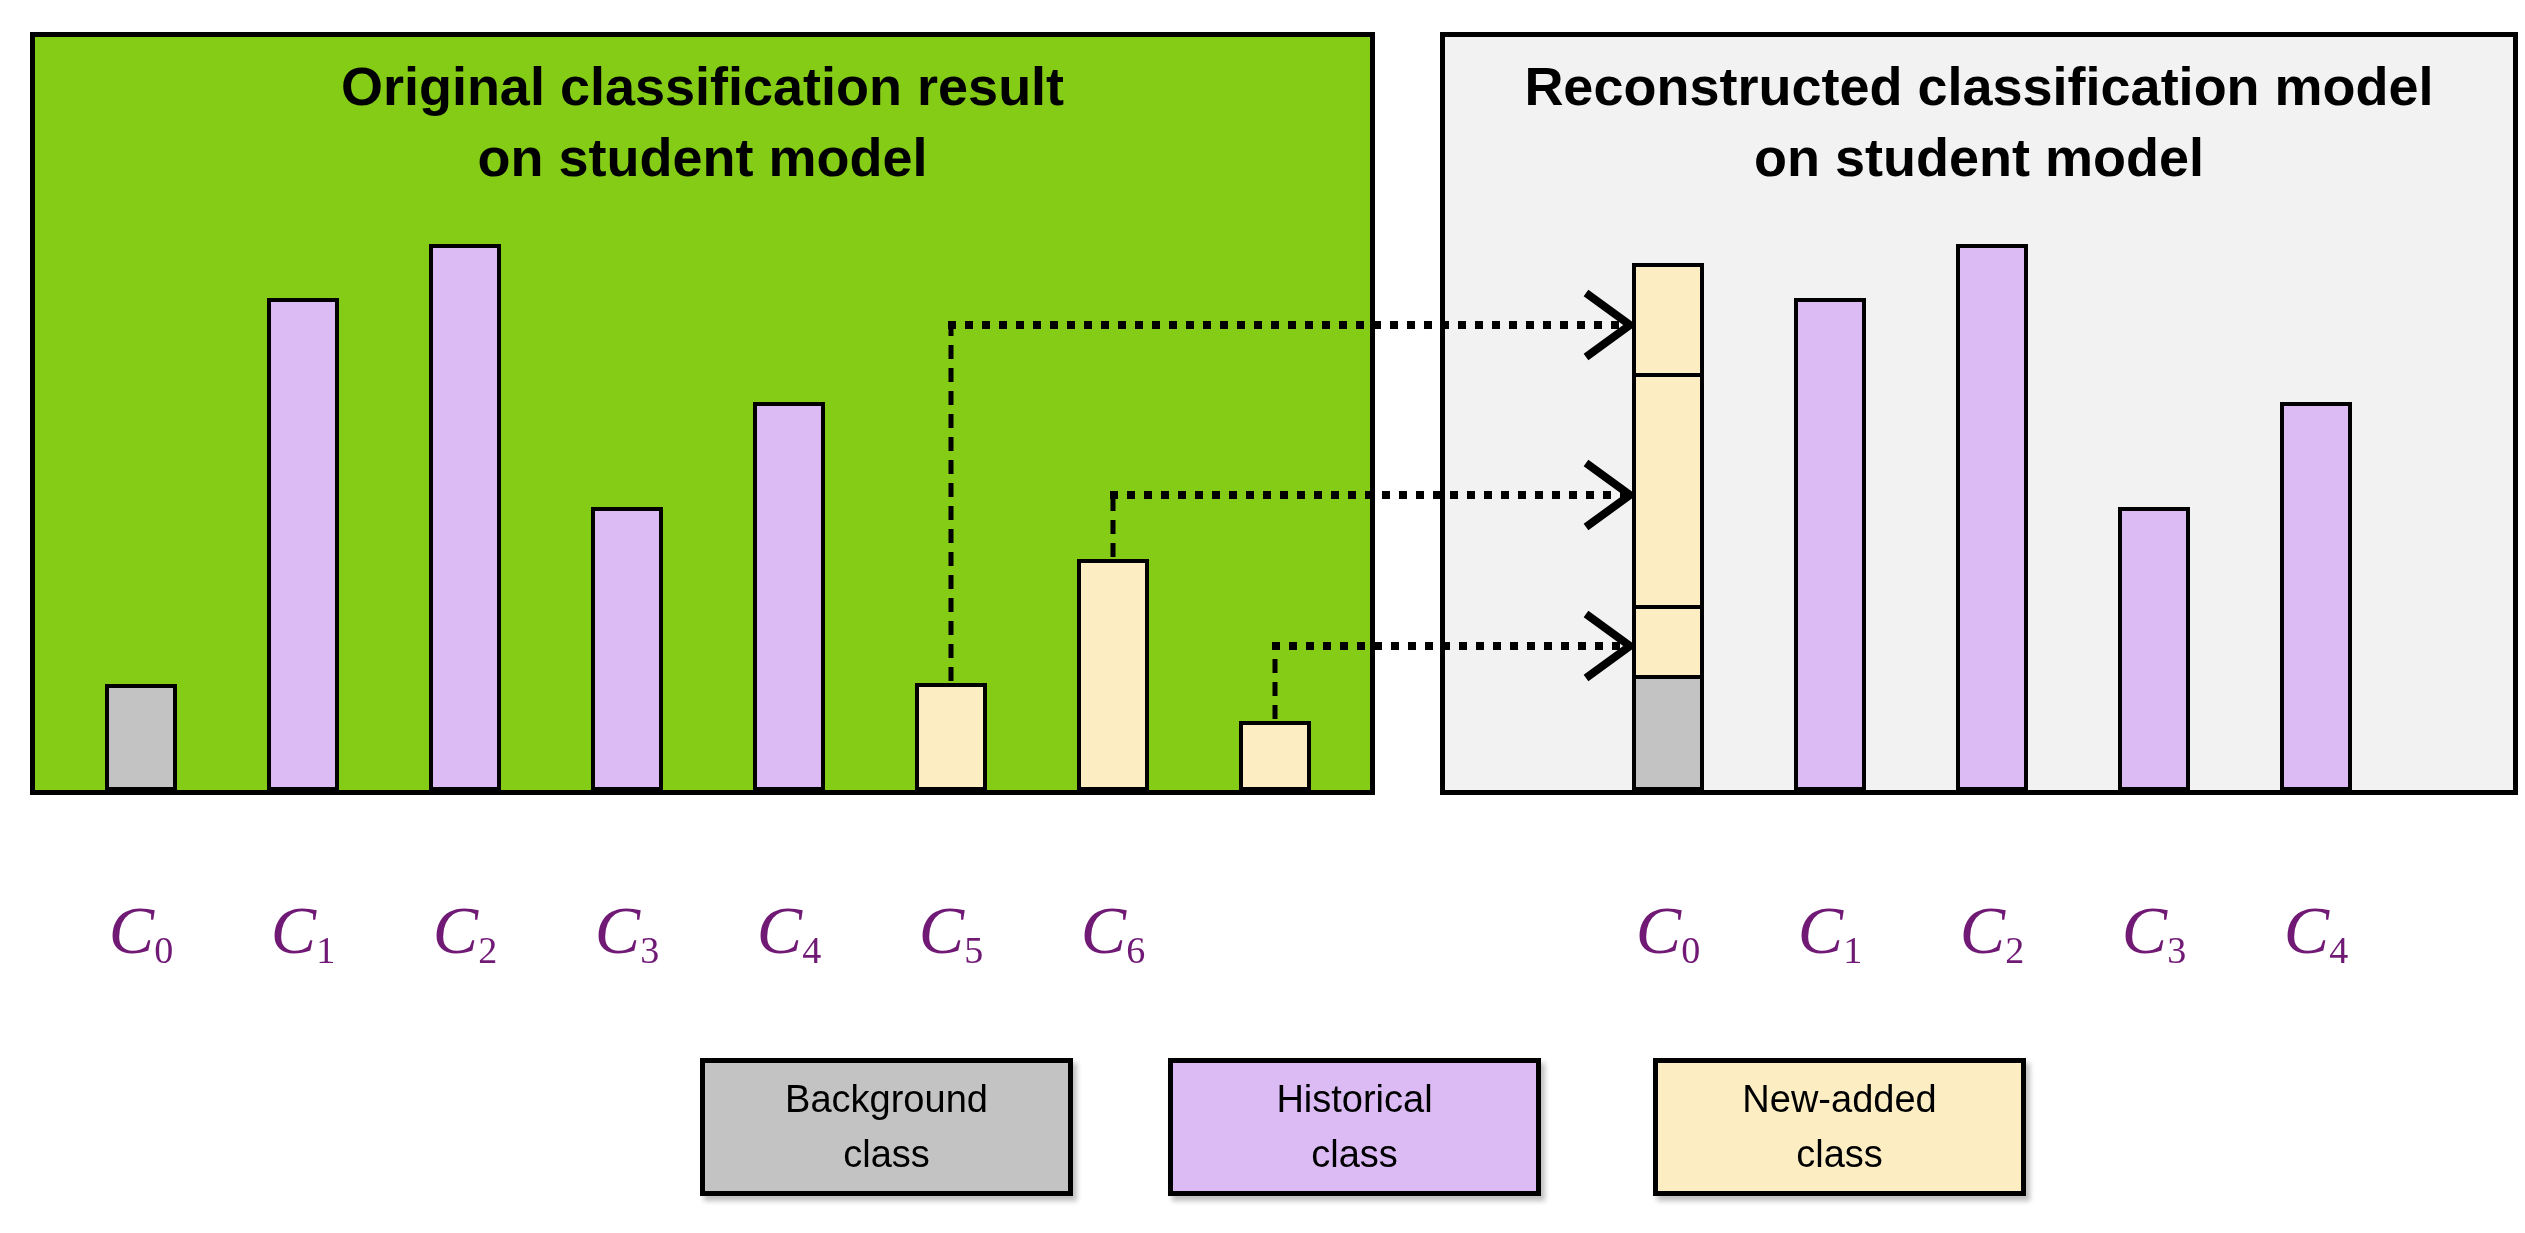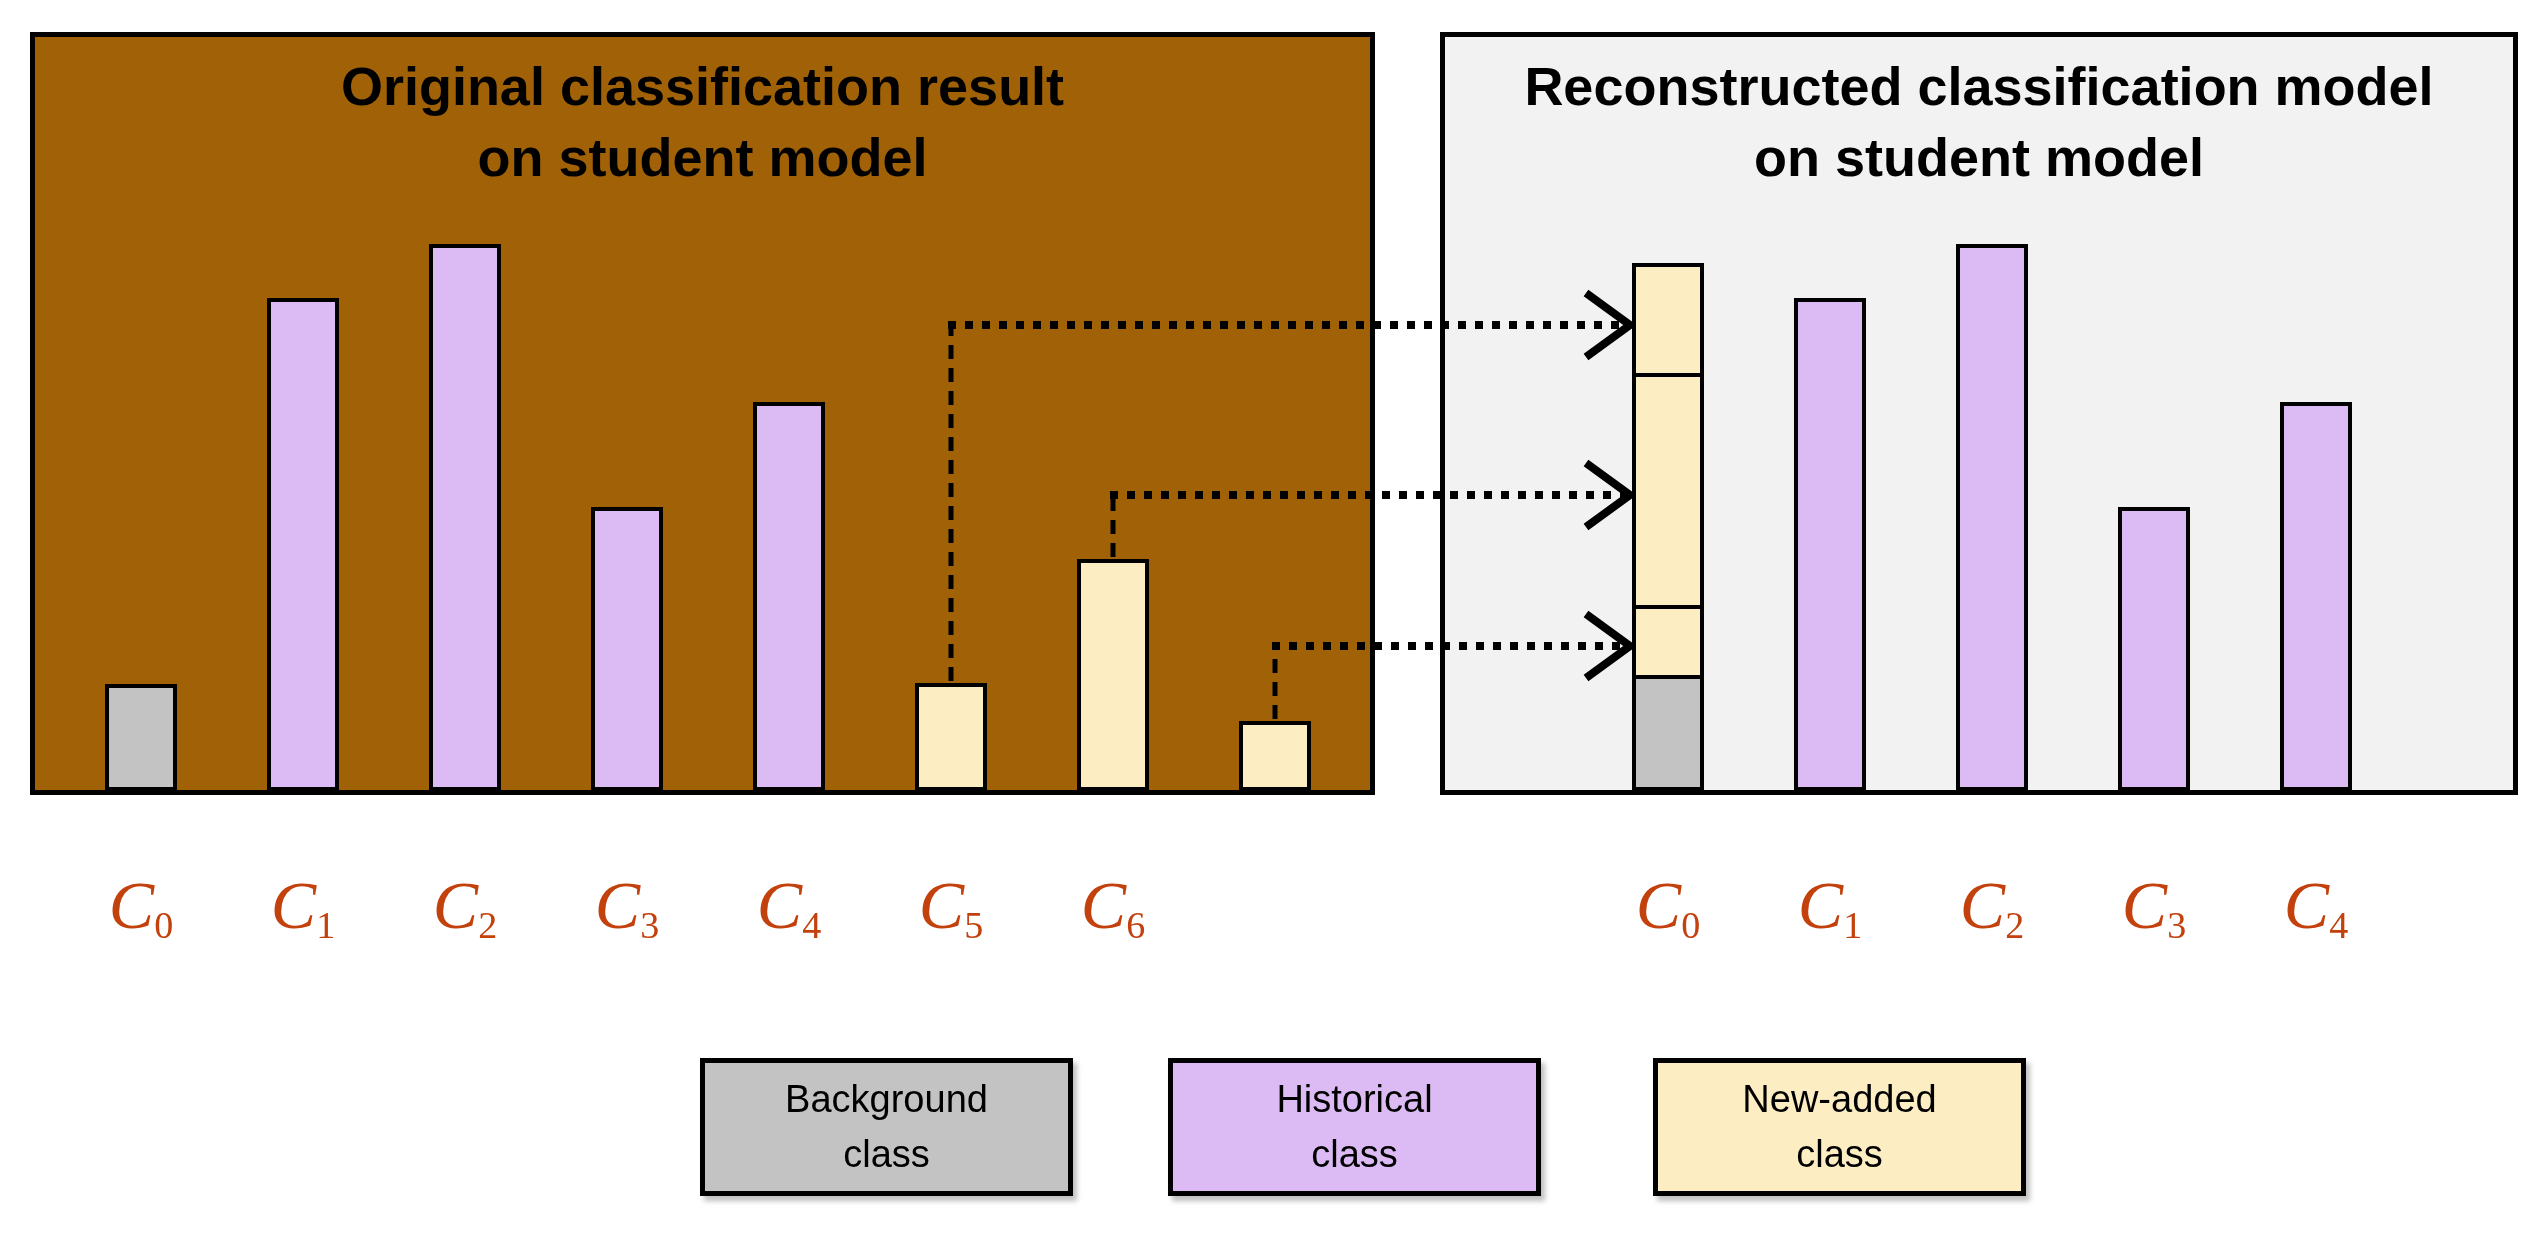--- a/index.html
+++ b/index.html
@@ -19,43 +19,43 @@
   }
   .bar{
     position:absolute;width:72px;border:4px solid #000;box-sizing:border-box;
   }
   .stack{
     position:absolute;width:72px;border:4px solid #000;box-sizing:border-box;background:transparent;
   }
   .seg{position:absolute;left:0;right:0;}
   .stack-divider{position:absolute;left:0;right:0;height:4px;background:#000;}
   .clabel{
-    position:absolute;top:866px;width:160px;text-align:center;
-    font-family:"Liberation Serif",serif;font-size:68px;color:#c2410c;
+    position:absolute;top:891px;width:160px;text-align:center;
+    font-family:"Liberation Serif",serif;font-size:68px;color:#701a75;
   }
   .clabel .ci{font-style:italic;}
   .clabel sub{font-size:.56em;vertical-align:-0.25em;font-style:normal;}
   .legend-box{
     position:absolute;top:1058px;width:373px;height:138px;
     border:5px solid #000;box-sizing:border-box;
     display:flex;flex-direction:column;justify-content:center;align-items:center;
     font-size:38px;line-height:1.45;color:#000;text-align:center;
     box-shadow:4px 5px 5px rgba(0,0,0,0.25);
   }
   #connectors{position:absolute;left:0;top:0;pointer-events:none;}
   .dashv{stroke:#000;stroke-width:5;stroke-dasharray:14 9;}
   .dashh{stroke:#000;stroke-width:8;stroke-dasharray:8 9;}
   .chev{stroke:#000;stroke-width:8;fill:none;}
 </style>
 </head>
 <body>
 
 <div id="canvas">
 
-  <div class="panel" id="panel-left" style="background: #a16207;">
+  <div class="panel" id="panel-left" style="background: #84cc16;">
     <div class="panel-title">
       <div>Original classification result</div>
       <div>on student model</div>
     </div>
   </div>
 
   <div class="panel" id="panel-right" style="background: rgb(242, 242, 242);">
     <div class="panel-title">
       <div>Reconstructed classification model</div>
       <div>on student model</div>

